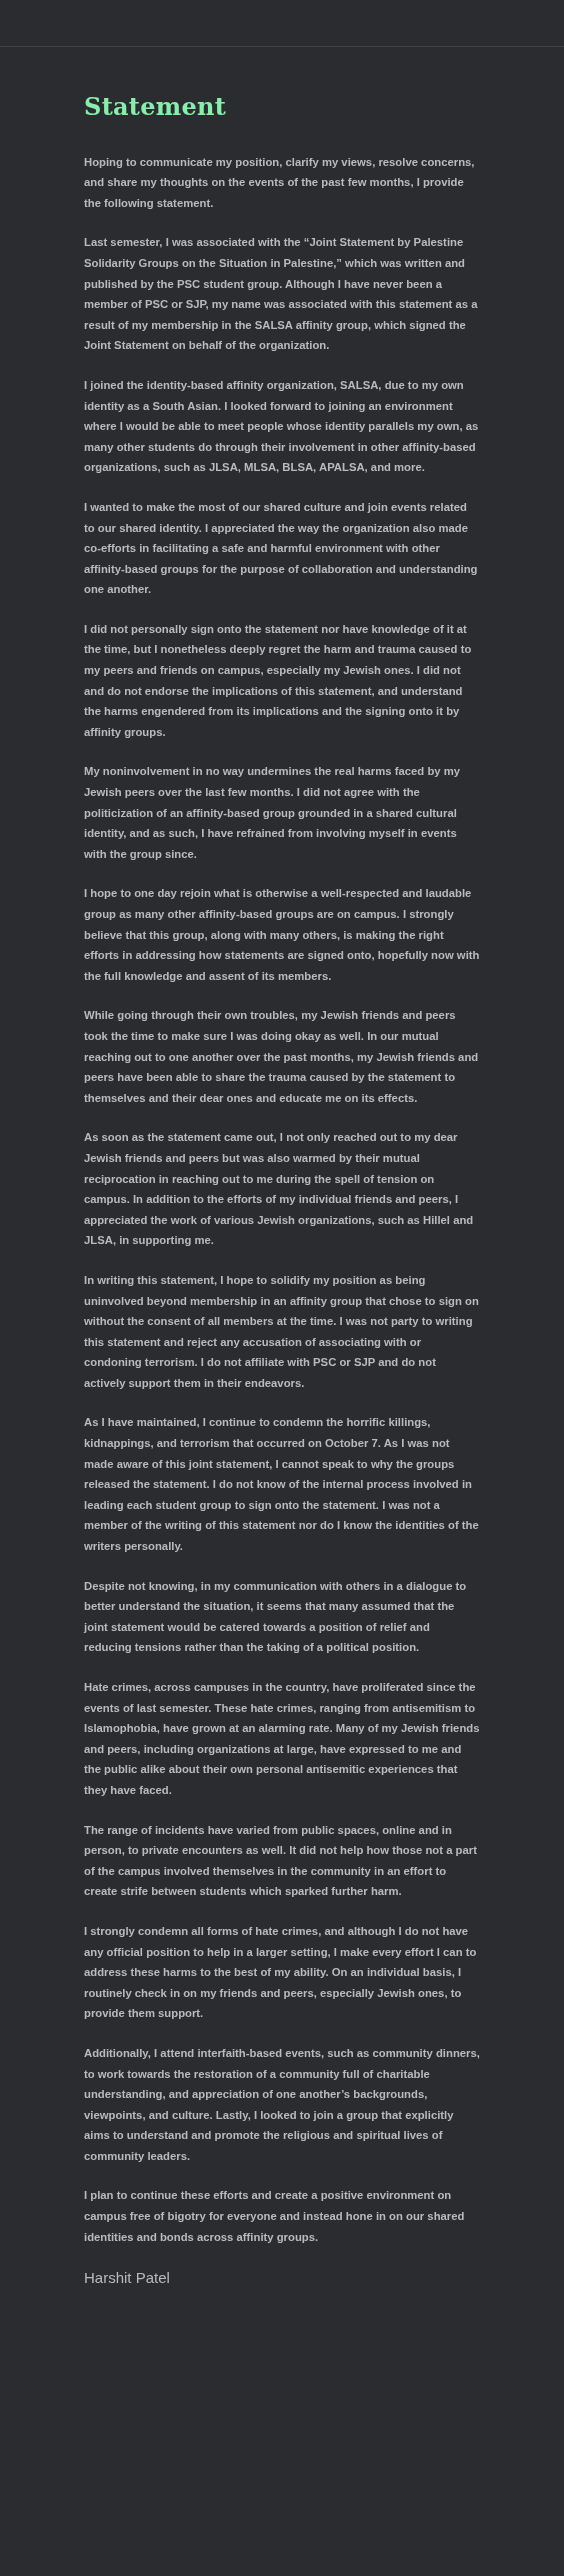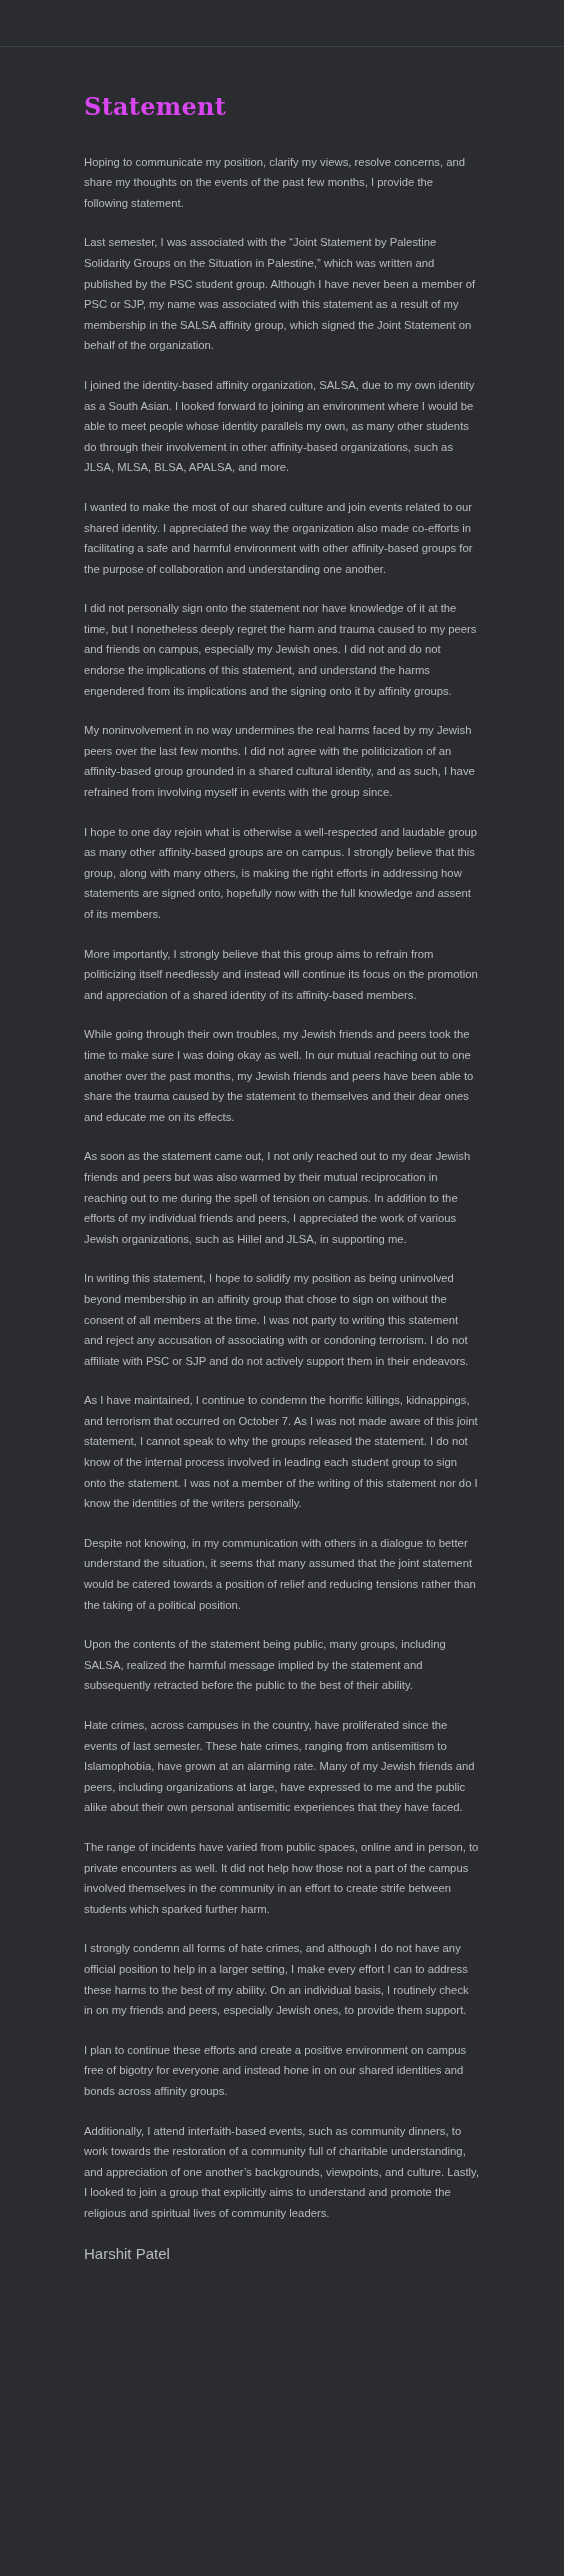--- a/index.html
+++ b/index.html
@@ -25,27 +25,27 @@
     margin: 0 auto;
     padding-top: 46px;
     padding-bottom: 31px;
   }
   h1.title {
     font-family: "DejaVu Serif", "Liberation Serif", serif;
     font-size: 24px;
     font-weight: 700;
     line-height: 1.15;
     letter-spacing: 0.3px;
-    color: #d946ef;
+    color: #86efac;
     margin: 0 0 31px 0;
   }
   .para {
     font-size: 11.3px;
     line-height: 20.6px;
-    font-weight: 400;
+    font-weight: 700;
     color: #b8babd;
     margin: 0 0 19px 0;
   }
   .signature {
     font-size: 15px;
     line-height: 20.6px;
     color: #b8babd;
     margin: 20.6px 0 0 0;
   }
 </style>
@@ -58,29 +58,27 @@
   <h1 class="title">Statement</h1>
 
   <section>
       <p class="para">Hoping to communicate my position, clarify my views, resolve concerns, and share my thoughts on the events of the past few months, I provide the following statement.</p>
       <p class="para">Last semester, I was associated with the “Joint Statement by Palestine Solidarity Groups on the Situation in Palestine,” which was written and published by the PSC student group. Although I have never been a member of PSC or SJP, my name was associated with this statement as a result of my membership in the SALSA affinity group, which signed the Joint Statement on behalf of the organization.</p>
       <p class="para">I joined the identity-based affinity organization, SALSA, due to my own identity as a South Asian. I looked forward to joining an environment where I would be able to meet people whose identity parallels my own, as many other students do through their involvement in other affinity-based organizations, such as JLSA, MLSA, BLSA, APALSA, and more.</p>
       <p class="para">I wanted to make the most of our shared culture and join events related to our shared identity. I appreciated the way the organization also made co-efforts in facilitating a safe and harmful environment with other affinity-based groups for the purpose of collaboration and understanding one another.</p>
       <p class="para">I did not personally sign onto the statement nor have knowledge of it at the time, but I nonetheless deeply regret the harm and trauma caused to my peers and friends on campus, especially my Jewish ones. I did not and do not endorse the implications of this statement, and understand the harms engendered from its implications and the signing onto it by affinity groups.</p>
       <p class="para">My noninvolvement in no way undermines the real harms faced by my Jewish peers over the last few months. I did not agree with the politicization of an affinity-based group grounded in a shared cultural identity, and as such, I have refrained from involving myself in events with the group since.</p>
       <p class="para">I hope to one day rejoin what is otherwise a well-respected and laudable group as many other affinity-based groups are on campus. I strongly believe that this group, along with many others, is making the right efforts in addressing how statements are signed onto, hopefully now with the full knowledge and assent of its members.</p>
-      <p class="para">More importantly, I strongly believe that this group aims to refrain from politicizing itself needlessly and instead will continue its focus on the promotion and appreciation of a shared identity of its affinity-based members.</p>
       <p class="para">While going through their own troubles, my Jewish friends and peers took the time to make sure I was doing okay as well. In our mutual reaching out to one another over the past months, my Jewish friends and peers have been able to share the trauma caused by the statement to themselves and their dear ones and educate me on its effects.</p>
       <p class="para">As soon as the statement came out, I not only reached out to my dear Jewish friends and peers but was also warmed by their mutual reciprocation in reaching out to me during the spell of tension on campus. In addition to the efforts of my individual friends and peers, I appreciated the work of various Jewish organizations, such as Hillel and JLSA, in supporting me.</p>
       <p class="para">In writing this statement, I hope to solidify my position as being uninvolved beyond membership in an affinity group that chose to sign on without the consent of all members at the time. I was not party to writing this statement and reject any accusation of associating with or condoning terrorism. I do not affiliate with PSC or SJP and do not actively support them in their endeavors.</p>
       <p class="para">As I have maintained, I continue to condemn the horrific killings, kidnappings, and terrorism that occurred on October 7. As I was not made aware of this joint statement, I cannot speak to why the groups released the statement. I do not know of the internal process involved in leading each student group to sign onto the statement. I was not a member of the writing of this statement nor do I know the identities of the writers personally.</p>
       <p class="para">Despite not knowing, in my communication with others in a dialogue to better understand the situation, it seems that many assumed that the joint statement would be catered towards a position of relief and reducing tensions rather than the taking of a political position.</p>
-      <p class="para">Upon the contents of the statement being public, many groups, including SALSA, realized the harmful message implied by the statement and subsequently retracted before the public to the best of their ability.</p>
       <p class="para">Hate crimes, across campuses in the country, have proliferated since the events of last semester. These hate crimes, ranging from antisemitism to Islamophobia, have grown at an alarming rate. Many of my Jewish friends and peers, including organizations at large, have expressed to me and the public alike about their own personal antisemitic experiences that they have faced.</p>
       <p class="para">The range of incidents have varied from public spaces, online and in person, to private encounters as well. It did not help how those not a part of the campus involved themselves in the community in an effort to create strife between students which sparked further harm.</p>
       <p class="para">I strongly condemn all forms of hate crimes, and although I do not have any official position to help in a larger setting, I make every effort I can to address these harms to the best of my ability. On an individual basis, I routinely check in on my friends and peers, especially Jewish ones, to provide them support.</p>
+      <p class="para">Additionally, I attend interfaith-based events, such as community dinners, to work towards the restoration of a community full of charitable understanding, and appreciation of one another’s backgrounds, viewpoints, and culture. Lastly, I looked to join a group that explicitly aims to understand and promote the religious and spiritual lives of community leaders.</p>
       <p class="para">I plan to continue these efforts and create a positive environment on campus free of bigotry for everyone and instead hone in on our shared identities and bonds across affinity groups.</p>
-      <p class="para">Additionally, I attend interfaith-based events, such as community dinners, to work towards the restoration of a community full of charitable understanding, and appreciation of one another’s backgrounds, viewpoints, and culture. Lastly, I looked to join a group that explicitly aims to understand and promote the religious and spiritual lives of community leaders.</p>
     </section>
 
   <p class="signature">Harshit Patel</p>
 </main>
 
 
 </body></html>

